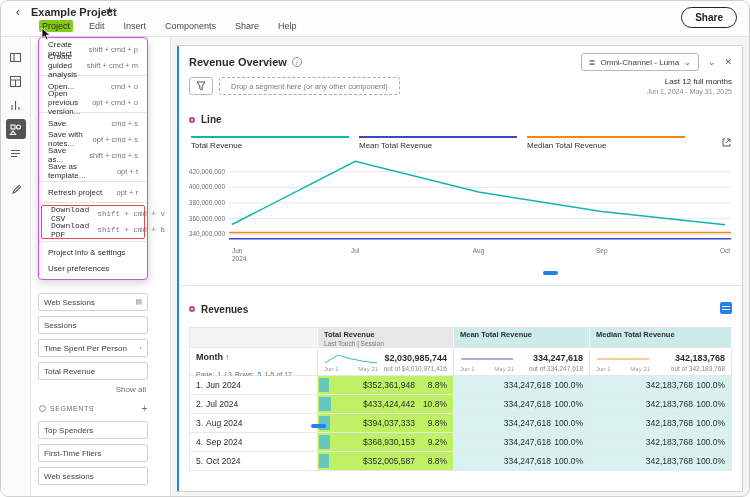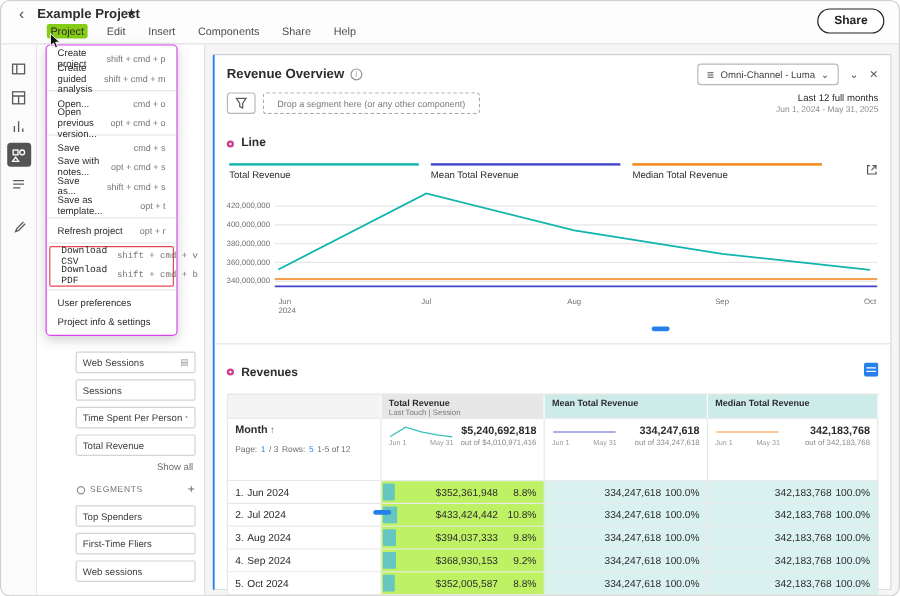--- a/index.html
+++ b/index.html
@@ -19,21 +19,21 @@
   
   .rail { position:absolute; left:0; top:36px; bottom:0; width:30px; background:#fbfbfb; border-right:1px solid #e6e6e6; display:flex; flex-direction:column; align-items:center; padding-top:10px; gap:4px; }
   .rail-icon { width:20px; height:20px; display:flex; align-items:center; justify-content:center; border-radius:3px; }
   .rail-icon svg { stroke:#5a5a5a; fill:none; stroke-width:1.1; }
   .rail-icon.selected { background:#545454; }
   .rail-icon.selected svg { stroke:#fff; }
   .rail-gap { height:8px; }
 
   
   .sidebar { position:absolute; left:30px; top:36px; bottom:0; width:140px; background:#fff; border-right:1px solid #e1e1e1; }
-  .side-content { position:absolute; top:256px; left:7px; right:7px;margin-left:25px; }
+  .side-content { position:absolute; top:256px; left:7px; right:22px; }
   .side-item { height:18px; border:1px solid #d3d3d3; border-radius:2px; background:#fff; display:flex; align-items:center; justify-content:space-between; padding:0 5px; font-size:8px; color:#3e3e3e; margin-bottom:5px; }
   .side-badge { font-size:7px; color:#8e8e8e; }
   .show-all { text-align:right; font-size:8px; color:#6e6e6e; margin:1px 2px 9px 0; }
   .seg-header { display:flex; align-items:center; gap:4px; font-size:7px; letter-spacing:.6px; color:#6e6e6e; margin:3px 0 7px 1px; }
   .seg-icon { width:7px; height:7px; border:1px solid #8e8e8e; border-radius:50%; }
   .seg-plus { margin-left:auto; font-size:10px; color:#6e6e6e; }
 
   
   .dropdown { position:absolute; left:37px; top:36px; width:110px; background:#fff; border:1px solid #d946ef; border-radius:4px; box-shadow:0 3px 10px rgba(0,0,0,.18); padding:3px 0; z-index:40; }
   .dd-item { display:flex; justify-content:space-between; align-items:center; padding:2px 9px; height:16px; font-size:8px; color:#2c2c2c; }
@@ -80,21 +80,21 @@
   .col-t { width:136px; flex:none; }
   .col-mean { width:136px; flex:none; }
   .col-med { flex:1; }
   .band-row { display:flex; height:20px; }
   .band-row > div { border-right:1px solid #fff; border-bottom:1px solid #e8e8e8; }
   .band-m { background:#f4f4f4; }
   .band-t { background:#e7e7e7; padding:2px 6px; }
   .band-mean, .band-med { background:#cdebe9; padding:2px 6px; }
   .band-name { font-size:7.5px; font-weight:bold; color:#2c2c2c; }
   .band-detail { font-size:6.5px; color:#7a7a7a; margin-top:1px; }
-  .totals-row { display:flex; height:52px; background:#fff; }
+  .totals-row { display:flex; height:28px; background:#fff; }
   .totals-row > div { border-right:1px solid #e8e8e8; border-bottom:1px solid #e8e8e8; }
   .tot-m { padding:4px 6px; }
   .month-lbl { font-size:9px; font-weight:bold; }
   .sort-arrow { font-size:8px; color:#6e6e6e; margin-left:2px; }
   .pag { margin-top:9px; font-size:7px; color:#6e6e6e; display:flex; gap:3px; white-space:nowrap; }
   .pag .blue { color:#2680eb; }
   .tot-cell { display:flex; justify-content:space-between; padding:5px 6px 2px; }
   .spark { width:54px; height:12px; display:block; }
   .spark-labels { display:flex; justify-content:space-between; width:54px; font-size:6px; color:#9a9a9a; margin-top:1px; }
   .tot-vals { text-align:right; }
@@ -324,21 +324,21 @@
           <span class="spark-block">
             <svg class="spark" id="spark-total">
                 <polyline points="1,9.96498491657737 14,2 27,5.870072503476007 40,8.337037188744548 53,10" fill="none" stroke="#0fb5ae" stroke-width="1" opacity="0.85"></polyline>
               </svg>
             <span class="spark-labels">
                 <span>Jun 1</span>
                 <span>May 31</span>
               </span>
           </span>
           <span class="tot-vals">
-            <div class="tot-main">$5,240,692,818</div>
+            <div class="tot-main">$2,030,985,744</div>
             <div class="tot-sub">out of $4,010,971,416</div>
           </span>
         </div>
         <div class="col-mean tot-cell">
           <span class="spark-block">
             <svg class="spark" id="spark-mean">
                 <polyline points="1,6 14,6 27,6 40,6 53,6" fill="none" stroke="#4046ca" stroke-width="1" opacity="0.85"></polyline>
               </svg>
             <span class="spark-labels">
                 <span>Jun 1</span>
@@ -513,25 +513,25 @@
           <span>Download CSV</span>
           <span class="dd-short">shift + cmd + v</span>
         </div>
       <div class="dd-item">
           <span>Download PDF</span>
           <span class="dd-short">shift + cmd + b</span>
         </div>
     </div>
     <div class="dd-sep"></div>
     <div class="dd-item">
+        <span>Project info &amp; settings</span>
+        <span class="dd-short"></span>
+      </div>
+    <div class="dd-item">
         <span>User preferences</span>
-        <span class="dd-short"></span>
-      </div>
-    <div class="dd-item">
-        <span>Project info &amp; settings</span>
         <span class="dd-short"></span>
       </div>
   </div>
 
   <div class="cursor">
     <svg width="11" height="15" viewBox="0 0 11 15">
         <path d="M1 1 L1 11.2 L3.6 8.9 L5.2 12.8 L7 12 L5.4 8.2 L8.9 8.2 Z" fill="#111" stroke="#fff" stroke-width="0.8"></path>
       </svg>
   </div>
 

